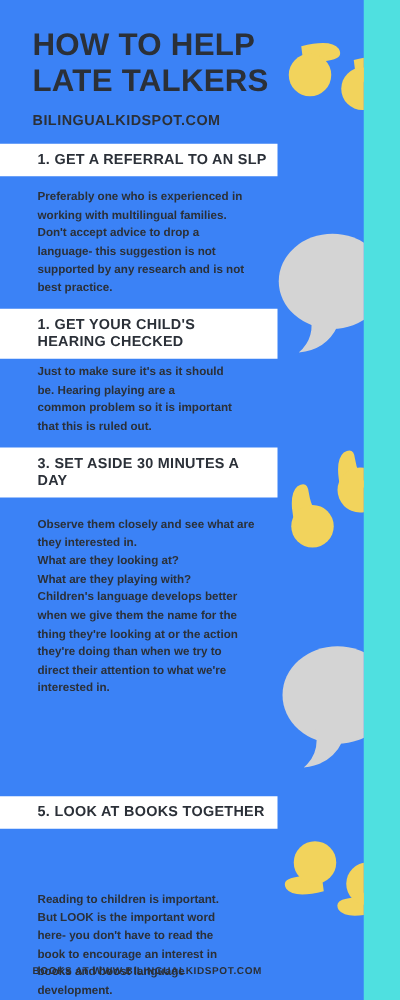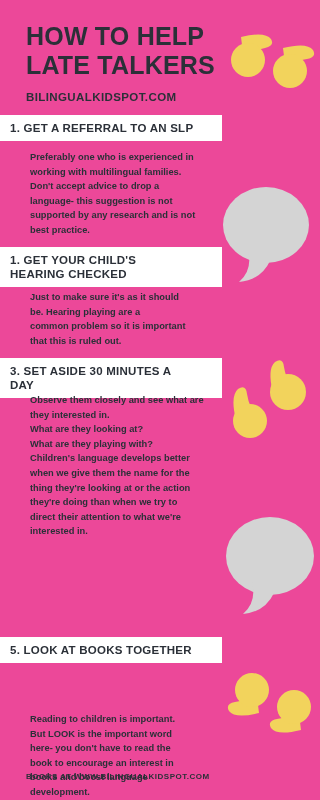--- a/index.html
+++ b/index.html
@@ -8,23 +8,23 @@
   }
   body {
     width: 320px;
     height: 800px;
     overflow: hidden;
     font-family: "Liberation Sans", sans-serif;
     background: #4FE0E0;
   }
   #infographic {
     position: relative;
-    width: 320px;
-    height: 800px;
-    background: #ec4899;
+    width: 291px;
+    height: 800px;
+    background: #3b82f6;
     overflow: hidden;
   }
 
   
   .decor {
     position: absolute;
     top: 0;
     left: 0;
     width: 320px;
     height: 800px;
@@ -65,21 +65,21 @@
   }
 
   
   .bar {
     position: absolute;
     left: 0;
     background: #FFFFFF;
     display: flex;
     align-items: center;
     box-sizing: border-box;
-    padding: 5px 8px 5px 10px;
+    padding: 5px 8px 5px 30px;
   }
   .bar-title {
     color: #2B3038;
     font-size: 11.5px;
     line-height: 14.5px;
     font-weight: bold;
     letter-spacing: 0.25px;
     margin: 0;
     white-space: pre-line;
   }
@@ -172,21 +172,21 @@
     </div>
     <p class="body-text" style="top:290px;">Just to make sure it's as it should
 be. Hearing playing are a
 common problem so it is important
 that this is ruled out.</p>
 
     <div class="bar" style="top:358px; width:222px; height:40px;">
       <h2 class="bar-title">3. SET ASIDE 30 MINUTES A
 DAY</h2>
     </div>
-    <p class="body-text" style="top:393px;">Observe them closely and see what are
+    <p class="body-text" style="top:412px;">Observe them closely and see what are
 they interested in.
 What are they looking at?
 What are they playing with?
 Children's language develops better
 when we give them the name for the
 thing they're looking at or the action
 they're doing than when we try to
 direct their attention to what we're
 interested in.</p>
 

